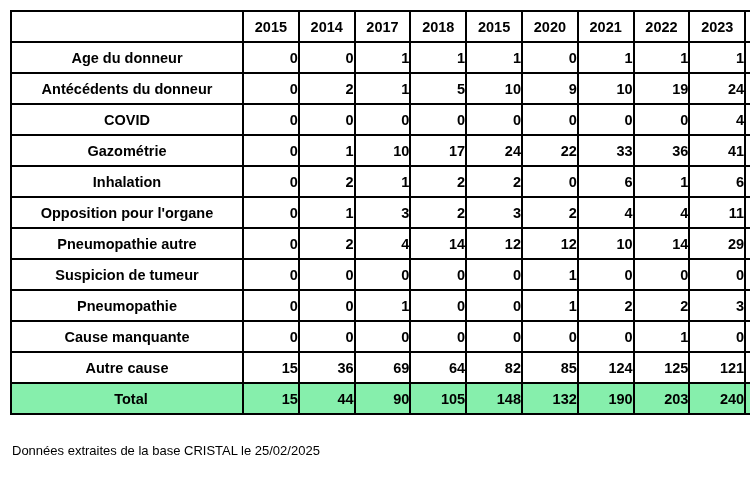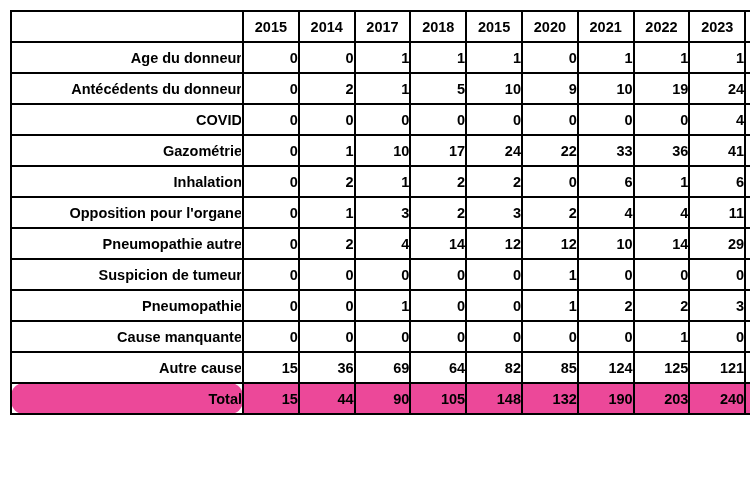--- a/index.html
+++ b/index.html
@@ -45,36 +45,35 @@
     border-top: none;
     border-left: none;
     background: #ffffff;
   }
   th.year-head {
     text-align: center;
     font-weight: bold;
     font-size: 14.5px;
   }
   td.row-label {
-    text-align: right;
+    text-align: center;
     padding-left: 8px;
     font-weight: normal;
     font-size: 14.5px;
     white-space: nowrap;
     overflow: hidden;
-    border-radius: 13px;
   }
   td.value {
     text-align: right;
     padding-right: 7px;
     font-weight: normal;
     font-size: 14.5px;
   }
   tr.total-row td {
-    background: #ec4899;
+    background: #86efac;
     font-weight: bold;
   }
   tr.total-row td.row-label {
     font-weight: bold;
     padding-left: 8px;
   }
   tr.total-row td.value {
     font-weight: bold;
   }
   .footnote {
@@ -285,14 +284,15 @@
         <td class="value">132</td>
         <td class="value">190</td>
         <td class="value">203</td>
         <td class="value">240</td>
         <td class="value">252</td>
       </tr>
 
     </tbody>
   </table>
 
+  <div class="footnote">Données extraites de la base CRISTAL le 25/02/2025</div>
 
 </div>
 
 </body></html>

